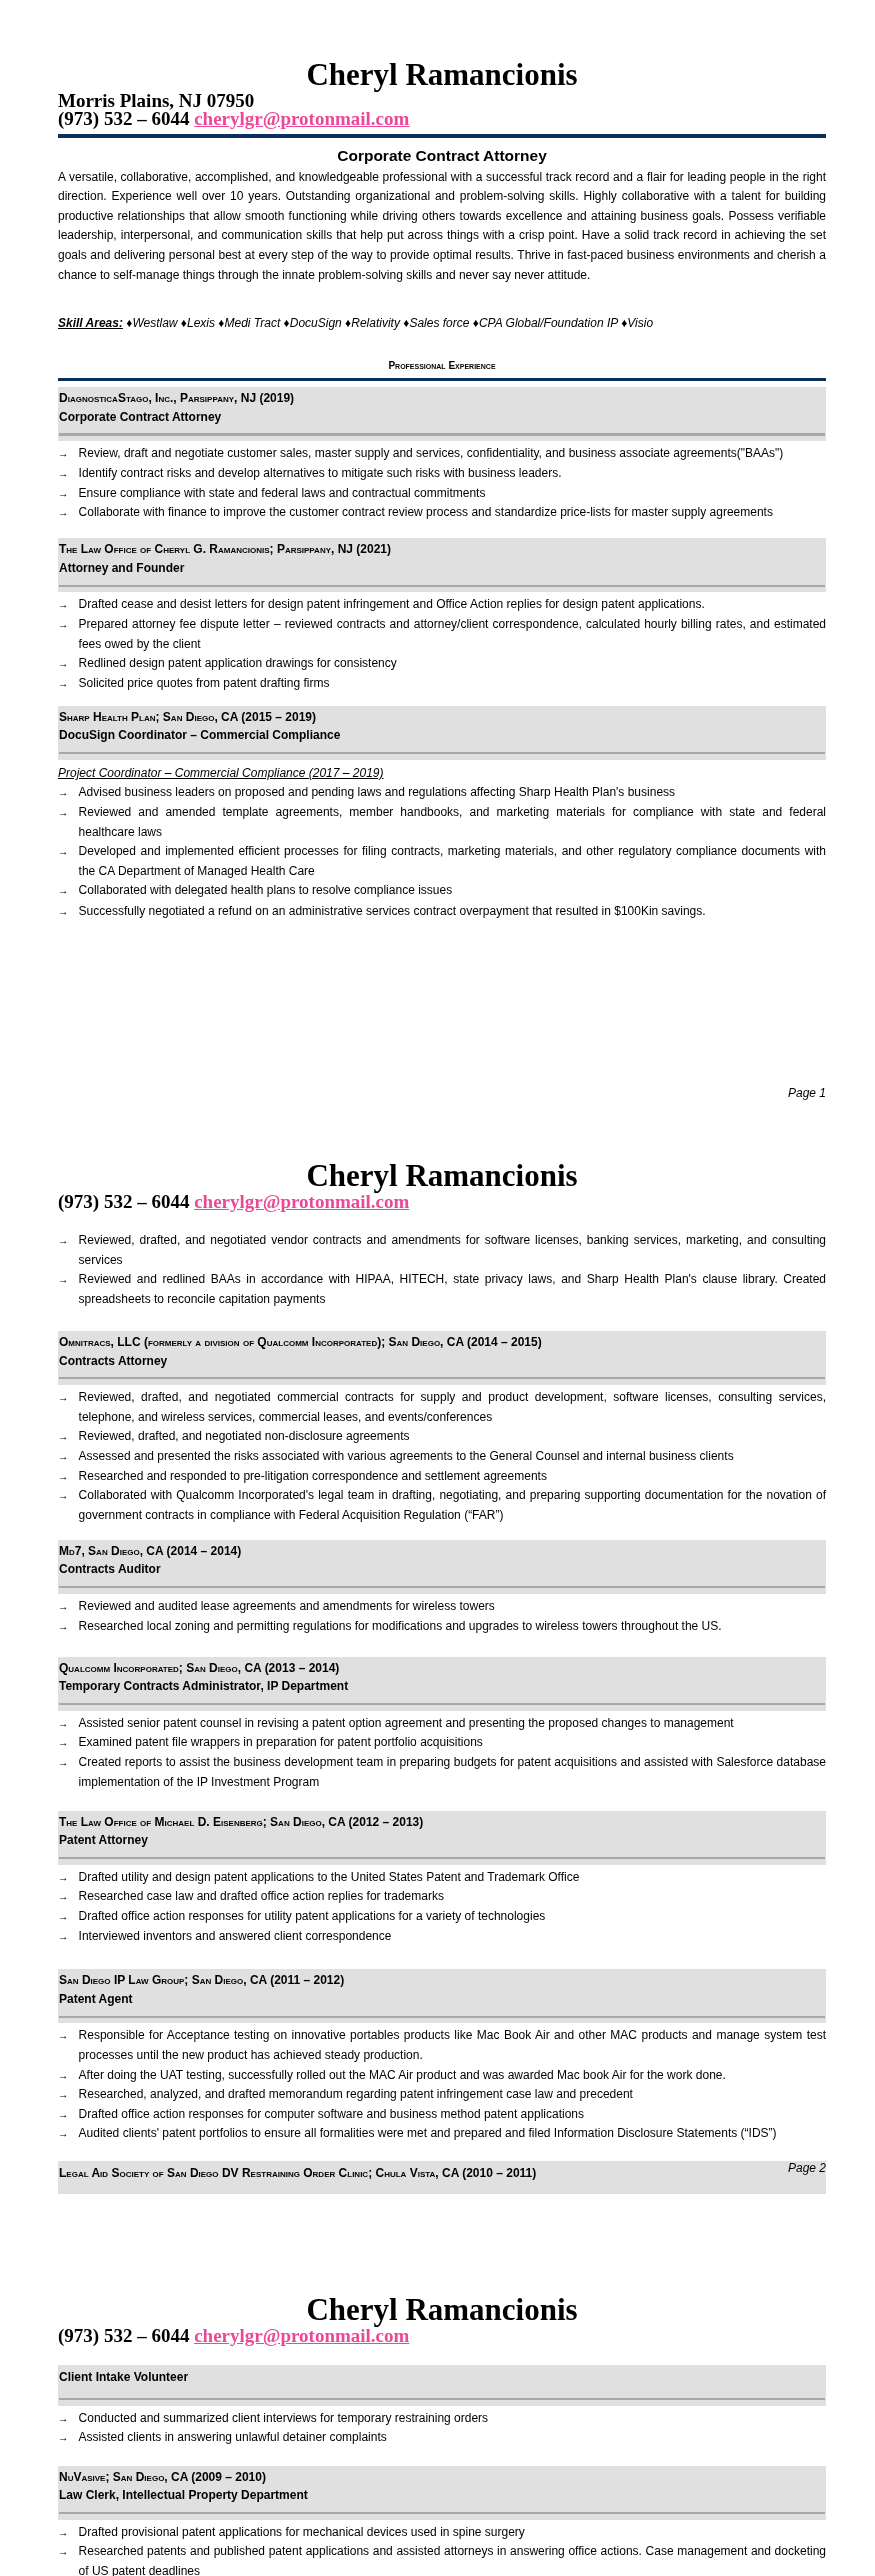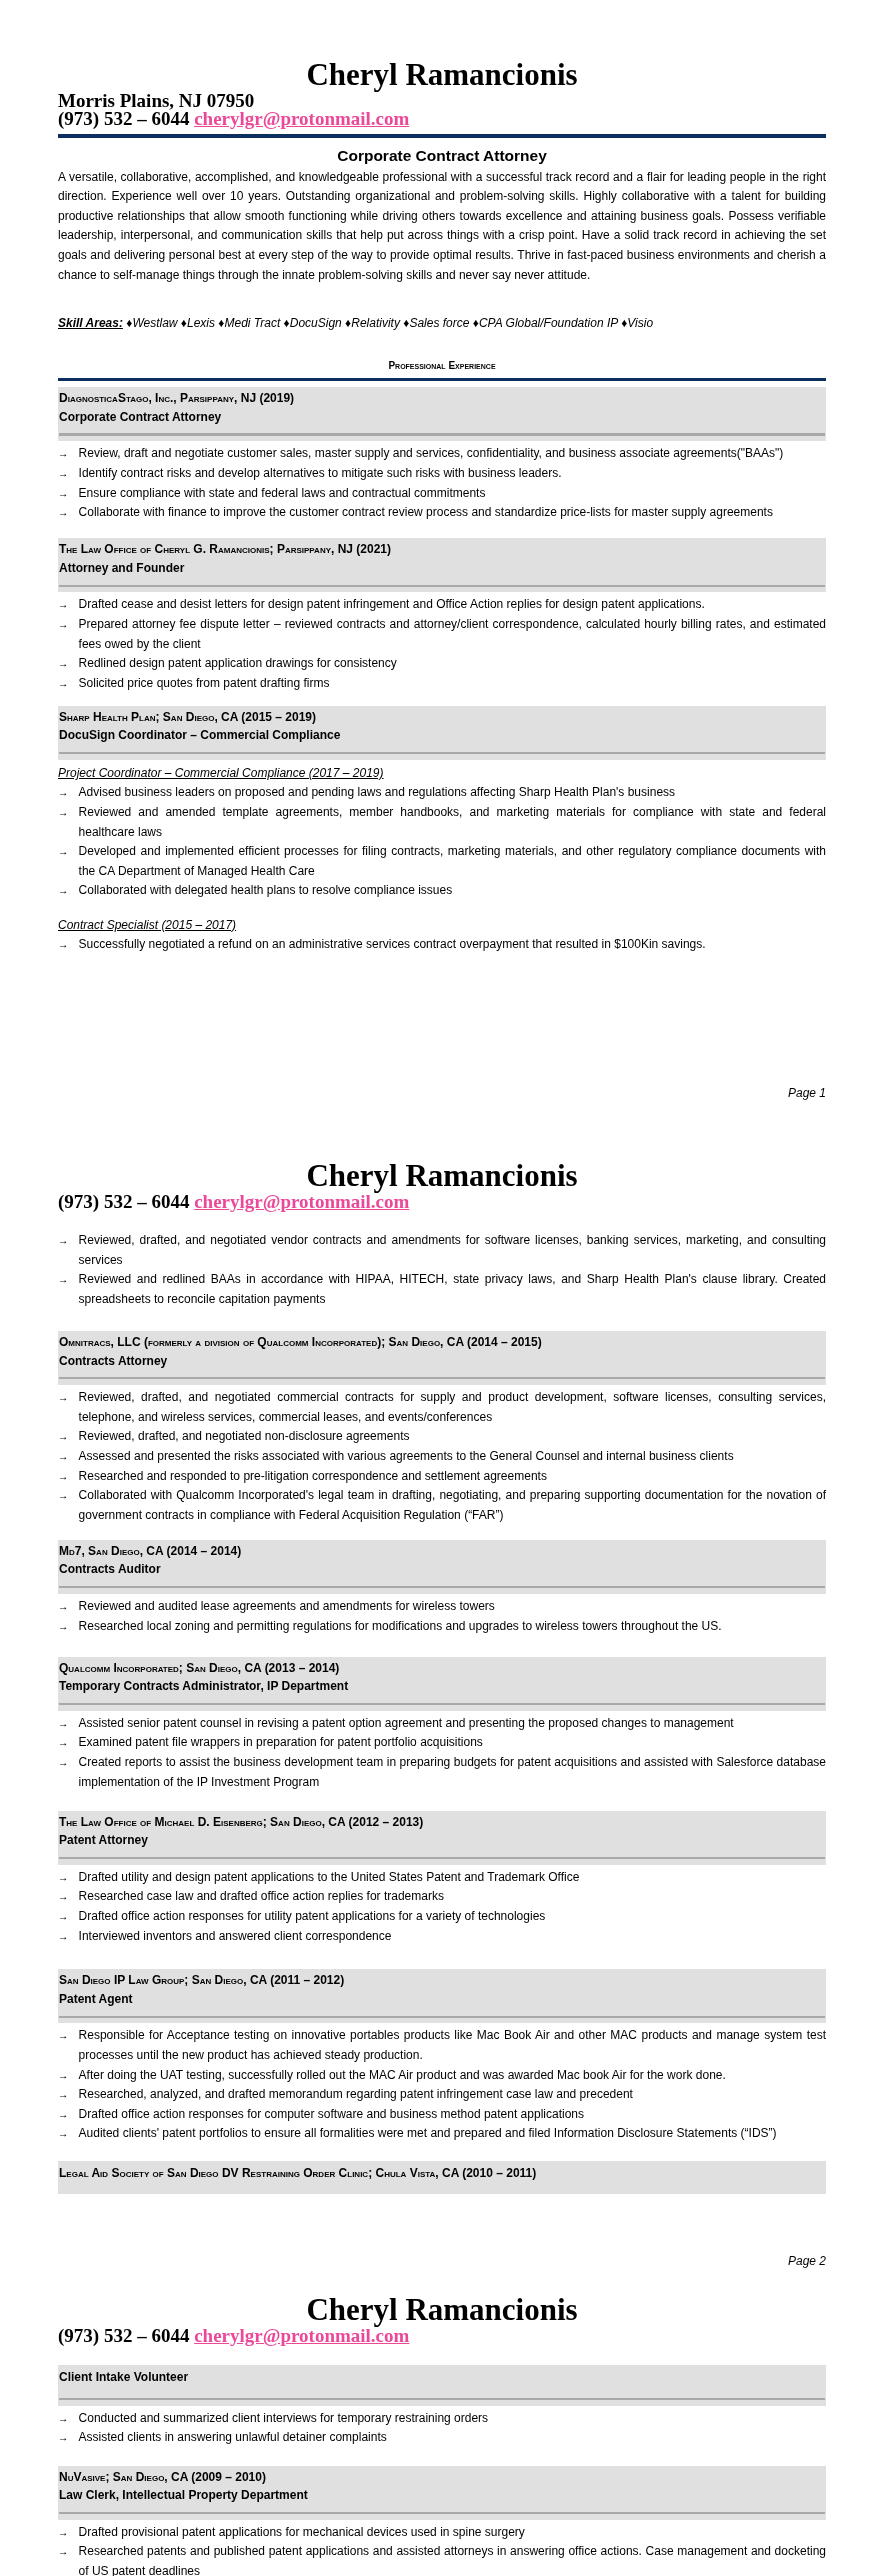--- a/index.html
+++ b/index.html
@@ -94,21 +94,20 @@
       <div class="rule"></div>
         <div class="pad"></div>
     </div>
     <div class="subrole">Project Coordinator – Commercial Compliance (2017 – 2019)</div>
     <ul class="bul" style="margin-top:1px;">
       <li><span class="arr">→</span><span>Advised business leaders on proposed and pending laws and regulations affecting Sharp Health Plan's business</span></li>
       <li><span class="arr">→</span><span>Reviewed and amended template agreements, member handbooks, and marketing materials for compliance with state and federal healthcare laws</span></li>
       <li><span class="arr">→</span><span>Developed and implemented efficient processes for filing contracts, marketing materials, and other regulatory compliance documents with the CA Department of Managed Health Care</span></li>
       <li><span class="arr">→</span><span>Collaborated with delegated health plans to resolve compliance issues</span></li>
     </ul>
-    <div class="subrole" style="margin-top:15.5px;">Contract Specialist (2015 – 2017)</div>
     <ul class="bul" style="margin-top:1px;">
       <li><span class="arr">→</span><span>Successfully negotiated a refund on an administrative services contract overpayment that resulted in $100Kin savings.</span></li>
     </ul>
   </div>
   <div class="footer" style="top:1086px;">Page 1</div>
 </div>
 
 <div class="page" style="top:1133px;">
   <div class="page-inner" style="top:26px;">
     <h1 class="name">Cheryl Ramancionis</h1>
@@ -183,21 +182,21 @@
       <li><span class="arr">→</span><span>After doing the UAT testing, successfully rolled out the MAC Air product and was awarded Mac book Air for the work done.</span></li>
       <li><span class="arr">→</span><span>Researched, analyzed, and drafted memorandum regarding patent infringement case law and precedent</span></li>
       <li><span class="arr">→</span><span>Drafted office action responses for computer software and business method patent applications</span></li>
       <li><span class="arr">→</span><span>Audited clients' patent portfolios to ensure all formalities were met and prepared and filed Information Disclosure Statements (“IDS”)</span></li>
     </ul>
 
     <div class="job-head" style="margin-top:17.5px;padding-bottom:12px;">
       <div class="co">Legal Aid Society of San Diego DV Restraining Order Clinic; Chula Vista, CA (2010 – 2011)</div>
     </div>
   </div>
-  <div class="footer" style="top:1121px;">Page 2</div>
+  <div class="footer" style="top:1028px;">Page 2</div>
 </div>
 
 <div class="page" style="top:2267px;">
   <div class="page-inner" style="top:26px;">
     <h1 class="name">Cheryl Ramancionis</h1>
     <div class="hdr-line">
       <span>(973) 532 – 6044</span>
       <a class="email">cherylgr@protonmail.com</a>
     </div>
 

